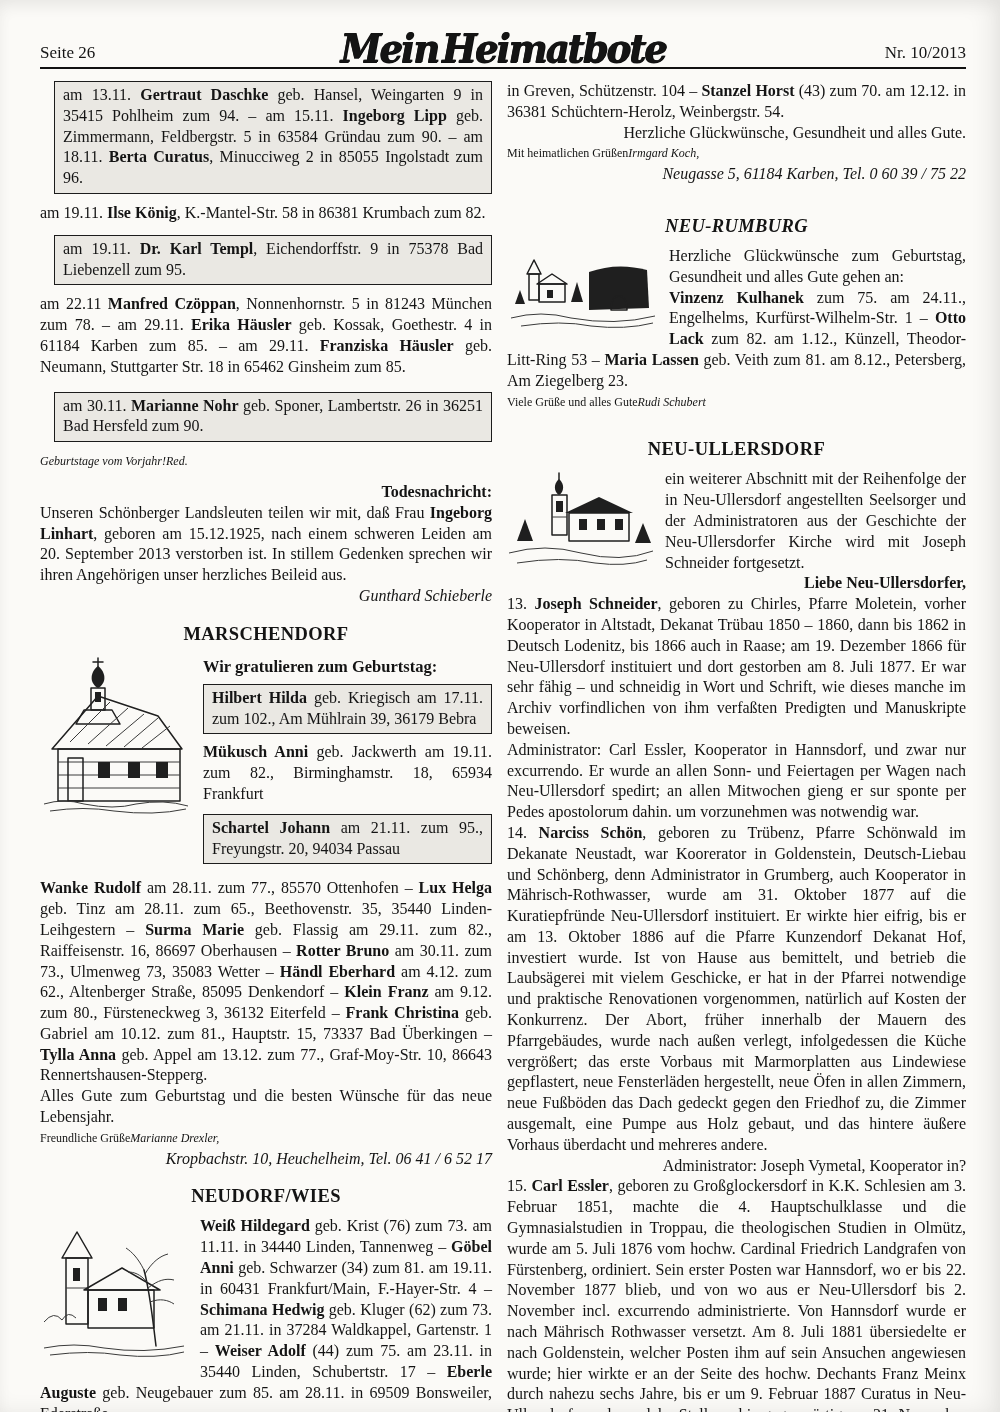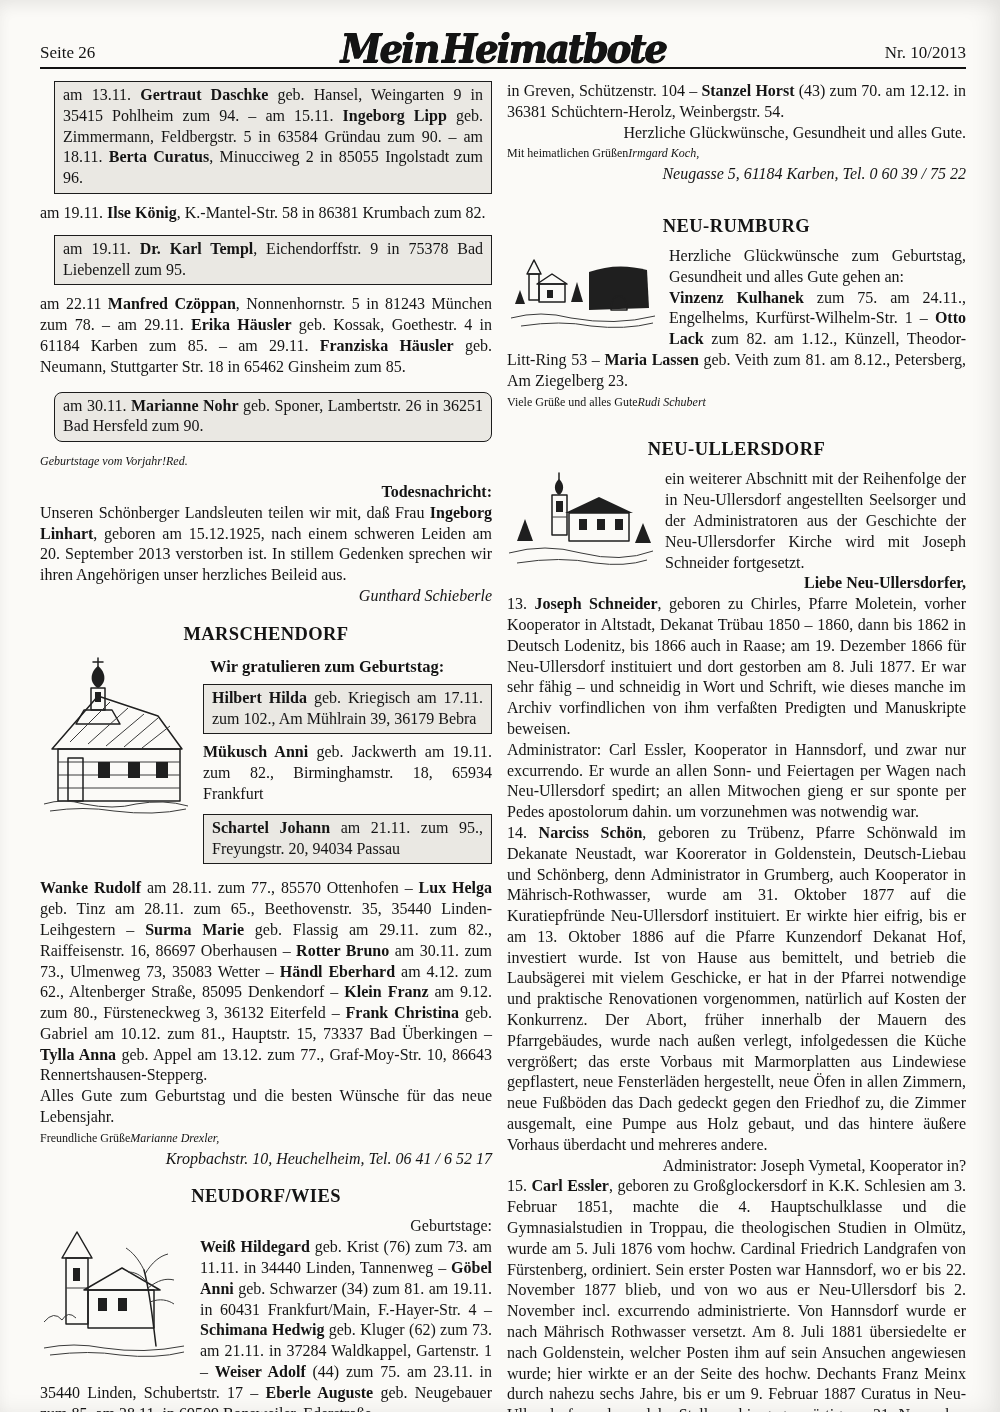--- a/index.html
+++ b/index.html
@@ -46,21 +46,21 @@
     margin:0 0 9px 14px;
   }
   .gap-top{margin-top:11px;}
   .flexline{display:flex;justify-content:flex-start;font-size:12px;line-height:20.8px;}
   .sig-right{text-align:right;font-style:italic;font-size:16px;line-height:20.8px;}
   .section-heading{
     font-weight:bold;font-size:18.5px;line-height:22px;
     text-align:center;letter-spacing:.4px;
     margin:16px 0 9px 0;
   }
-  .subheading-bold{font-weight:bold;font-size:16.5px;line-height:21px;margin:2px 0 7px 7px;}
+  .subheading-bold{font-weight:bold;font-size:16.5px;line-height:21px;margin:2px 0 7px 0;}
   
   .media-row{display:flex;gap:11px;align-items:flex-start;}
   .media-row .stack{flex:1;min-width:0;}
   .stack .gbox{margin:0 0 8px 0;}
   .stack .plain-entry{margin:0 0 9px 0;}
   .church{flex:none;}
   .float-art{float:left;margin:2px 10px 4px 0;}
   .clear{clear:left;}
   svg{display:block;}
   .etch{stroke:#1f1f1f;fill:none;stroke-width:1.5;stroke-linecap:round;stroke-linejoin:round;}
@@ -87,21 +87,21 @@
       </div>
 
       <p class="para">am 19.11. <span class="b">Ilse König</span>, K.-Mantel-Str. 58 in 86381 Krumbach zum 82.</p>
 
       <div class="gbox gap-top">
         <p class="para">am 19.11. <span class="b">Dr. Karl Templ</span>, Eichendorffstr. 9 in 75378 Bad Liebenzell zum 95.</p>
       </div>
 
       <p class="para">am 22.11 <span class="b">Manfred Czöppan</span>, Nonnenhornstr. 5 in 81243 München zum 78. – am 29.11. <span class="b">Erika Häusler</span> geb. Kossak, Goethestr. 4 in 61184 Karben zum 85. – am 29.11. <span class="b">Franziska Häusler</span> geb. Neumann, Stuttgarter Str. 18 in 65462 Ginsheim zum 85.</p>
 
-      <div class="gbox" style="margin-top:14px;border-radius:8px;">
+      <div class="gbox" style="margin-top:14px;">
         <p class="para">am 30.11. <span class="b">Marianne Nohr</span> geb. Sponer, Lambertstr. 26 in 36251 Bad Hersfeld zum 90.</p>
       </div>
 
       <div class="flexline" style="margin-top:3px;">
         <span class="i">Geburtstage vom Vorjahr!</span>
         <span class="i">Red.</span>
       </div>
 
       <p class="para b nojust" style="margin-top:10px;">Todesnachricht:</p>
       <p class="para">Unseren Schönberger Landsleuten teilen wir mit, daß Frau <span class="b">Ingeborg Linhart</span>, geboren am 15.12.1925, nach einem schweren Leiden am 20. September 2013 verstorben ist. In stillem Gedenken sprechen wir ihren Angehörigen unser herzliches Beileid aus.</p>
@@ -168,39 +168,38 @@
           <path class="etch" d="M116 128 C112 96 110 74 104 52"></path>
           <path class="etch-light" d="M104 52 C98 40 92 34 86 30"></path>
           <path class="etch-light" d="M105 56 C112 44 120 38 128 36"></path>
           <path class="etch-light" d="M108 70 C118 62 126 60 134 62"></path>
           <path class="etch-light" d="M107 64 C100 56 94 54 88 54"></path>
           <path class="etch-light" d="M110 84 C120 80 128 82 134 86"></path>
           <path class="etch-light" d="M4 104 q10 -12 18 -2 q6 -10 14 -2"></path>
           <path class="etch-light" d="M4 130 q30 -6 60 0 q40 6 80 -2"></path>
           <path class="etch-light" d="M10 137 q40 -5 70 0 q36 4 64 -3"></path>
         </svg>
-        <p class="para nojust">Geburtstage:</p>
         <p class="para"><span class="b">Weiß Hildegard</span> geb. Krist (76) zum 73. am 11.11. in 34440 Linden, Tannenweg – <span class="b">Göbel Anni</span> geb. Schwarzer (34) zum 81. am 19.11. in 60431 Frankfurt/Main, F.-Hayer-Str. 4 – <span class="b">Schimana Hedwig</span> geb. Kluger (62) zum 73. am 21.11. in 37284 Waldkappel, Gartenstr. 1 – <span class="b">Weiser Adolf</span> (44) zum 75. am 23.11. in 35440 Linden, Schubertstr. 17 – <span class="b">Eberle Auguste</span> geb. Neugebauer zum 85. am 28.11. in 69509 Bonsweiler, Ederstraße</p>
 
       </div>
 
     </div>
 
     <div class="col-right">
 
       <p class="para">in Greven, Schützenstr. 104 – <span class="b">Stanzel Horst</span> (43) zum 70. am 12.12. in 36381 Schüchtern-Herolz, Weinbergstr. 54.</p>
       <p class="para nojust">Herzliche Glückwünsche, Gesundheit und alles Gute.</p>
       <div class="flexline">
         <span>Mit heimatlichen Grüßen</span>
         <span class="i">Irmgard Koch,</span>
       </div>
       <div class="sig-right">Neugasse 5, 61184 Karben, Tel. 0 60 39 / 75 22</div>
 
       <div>
-        <div class="section-heading" style="margin-top:30px;">NEU-RUMBURG</div>
+        <div class="section-heading" style="margin-top:30px;font-style:italic;">NEU-RUMBURG</div>
         <svg class="float-art" width="152" height="84" viewBox="0 0 152 84" aria-hidden="true">
           <path class="etch" d="M20 26 L27 12 L34 26 Z" fill="#f1efe9"></path>
           <rect class="etch" x="22" y="26" width="10" height="26" fill="#fbfaf7"></rect>
           <path class="etch" d="M32 36 L58 36 L58 54 L32 54 Z" fill="#fbfaf7"></path>
           <path class="etch" d="M30 36 L45 26 L60 36 Z" fill="#f1efe9"></path>
           <rect class="etch-fill" x="40" y="42" width="6" height="8"></rect>
           <path class="etch-fill" d="M64 54 L70 34 L76 54 Z"></path>
           <path class="etch-fill" d="M8 56 L13 42 L18 56 Z"></path>
           <path class="etch-fill" d="M82 24 Q110 14 140 22 L142 60 L82 62 Z"></path>
           <path class="etch" d="M104 62 Q104 48 112 48 Q120 48 120 62 Z" fill="#d8d5cd"></path>

